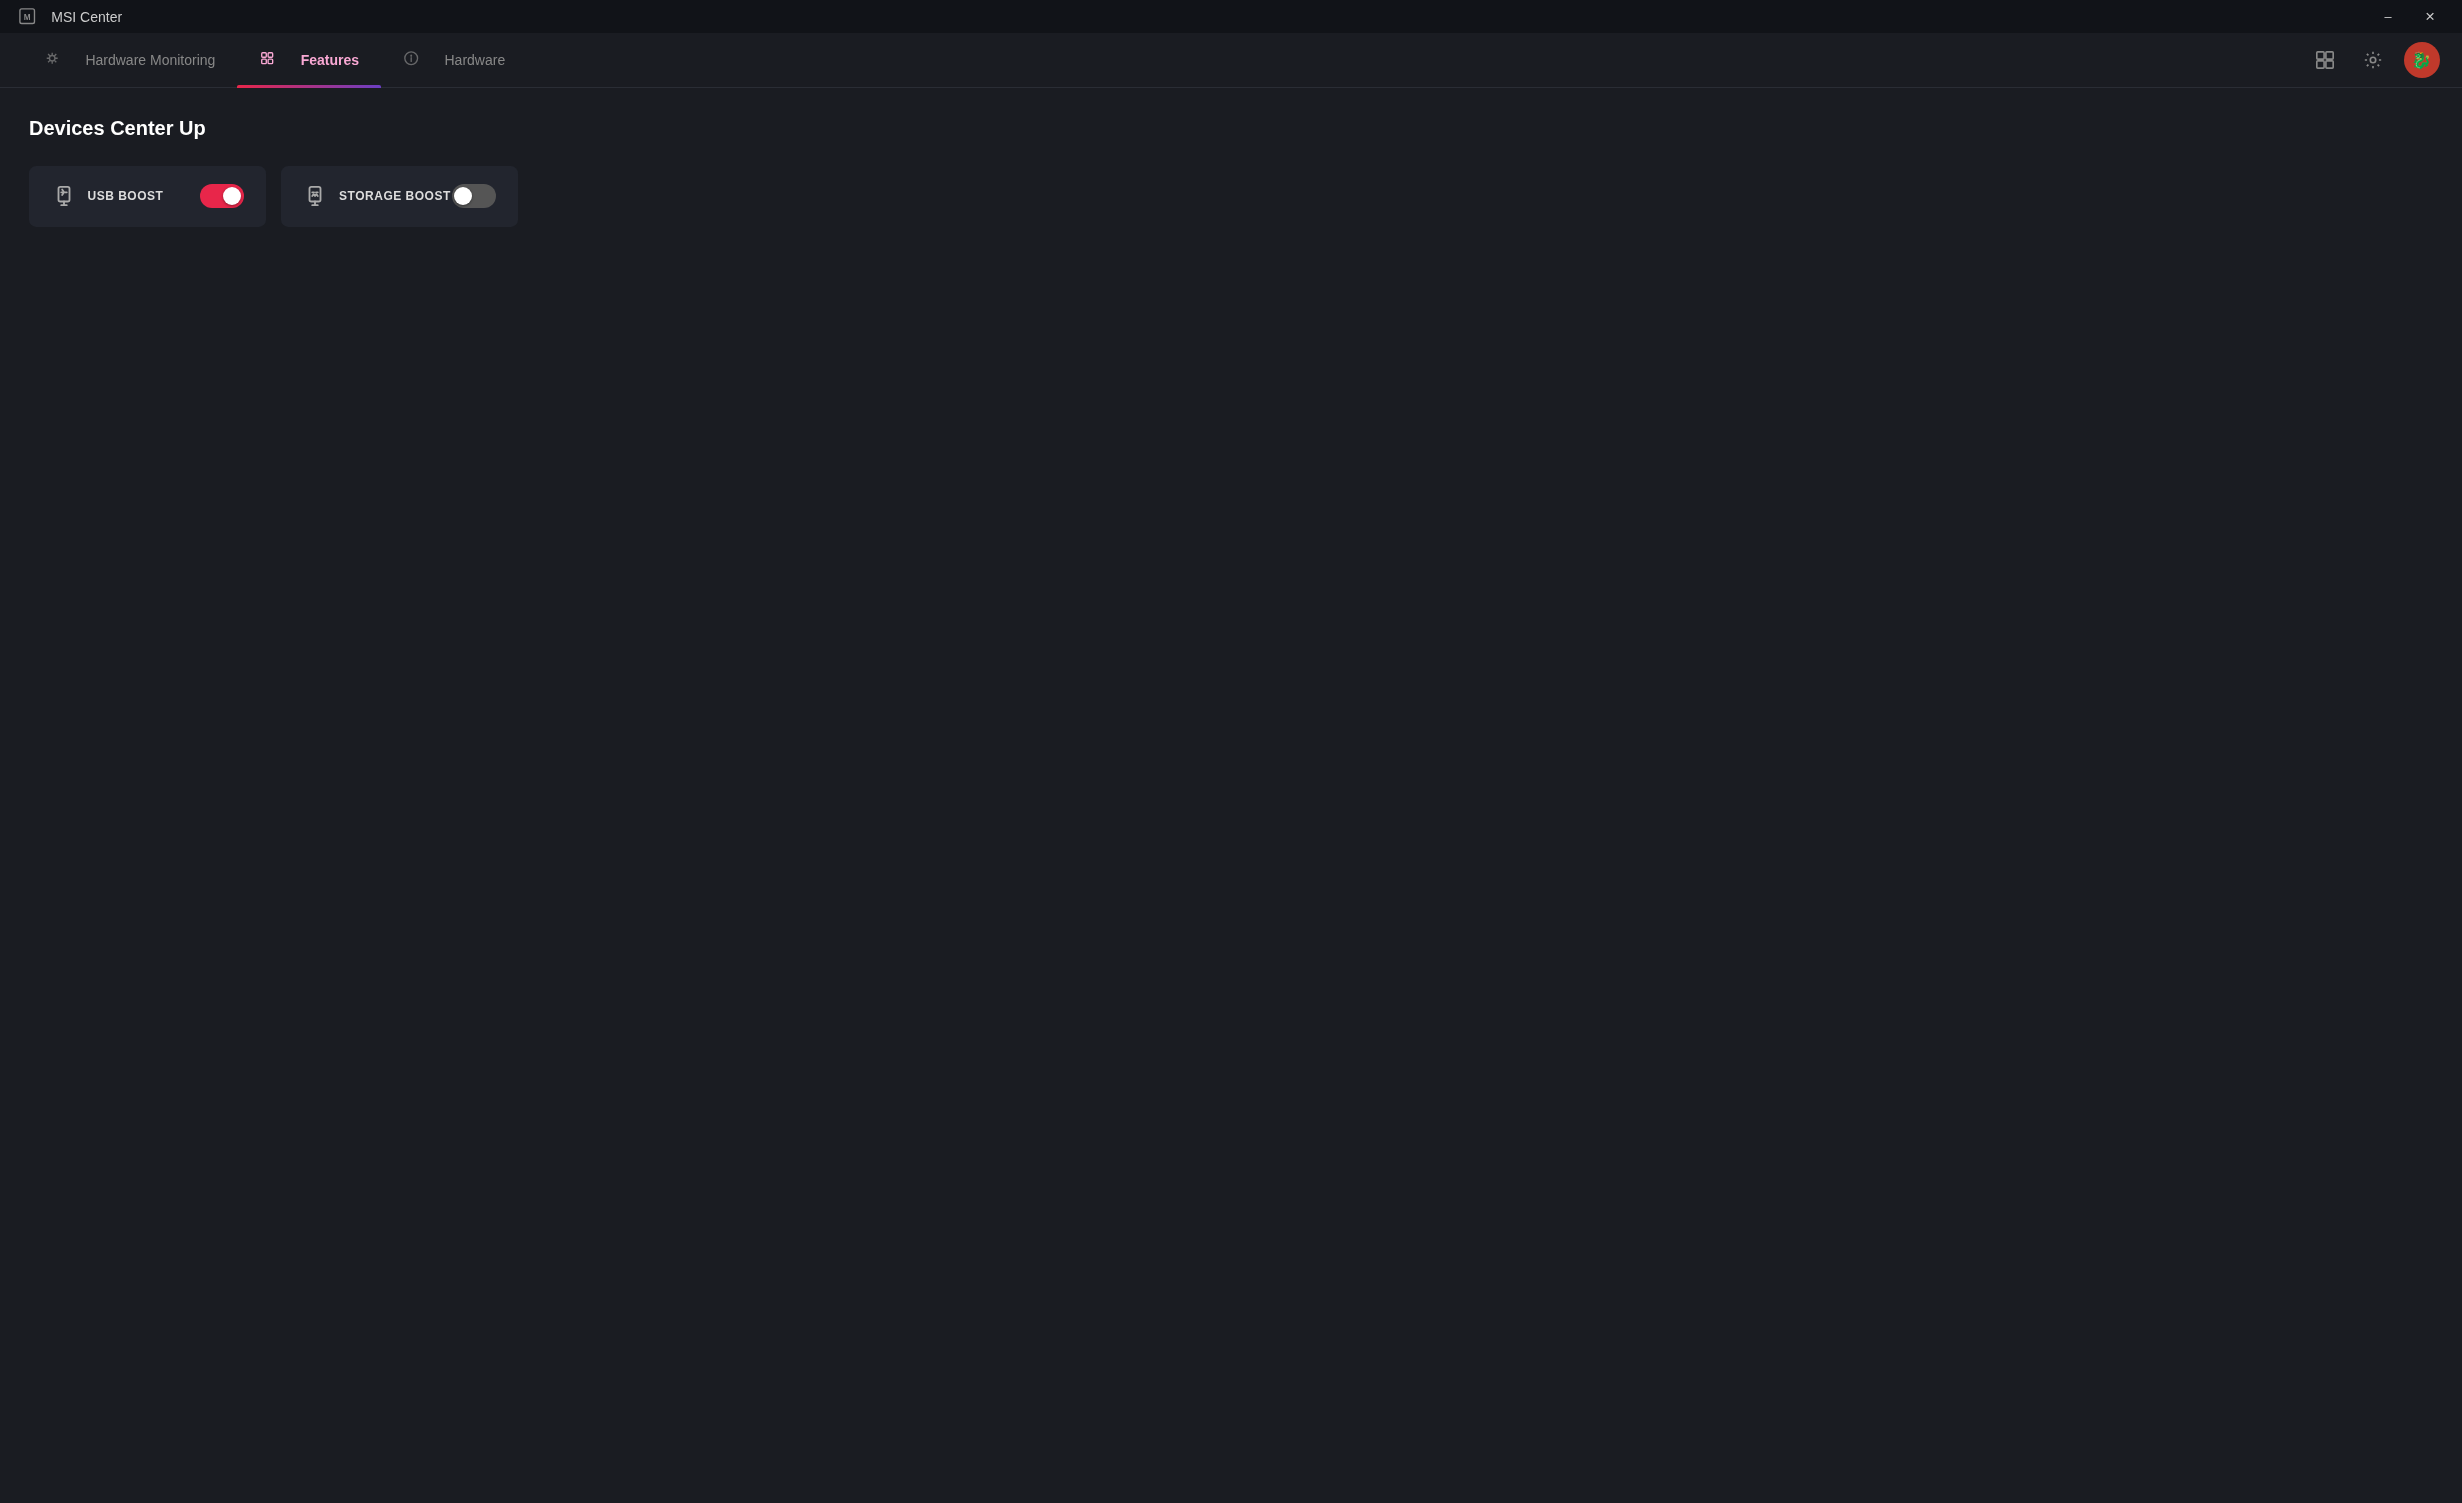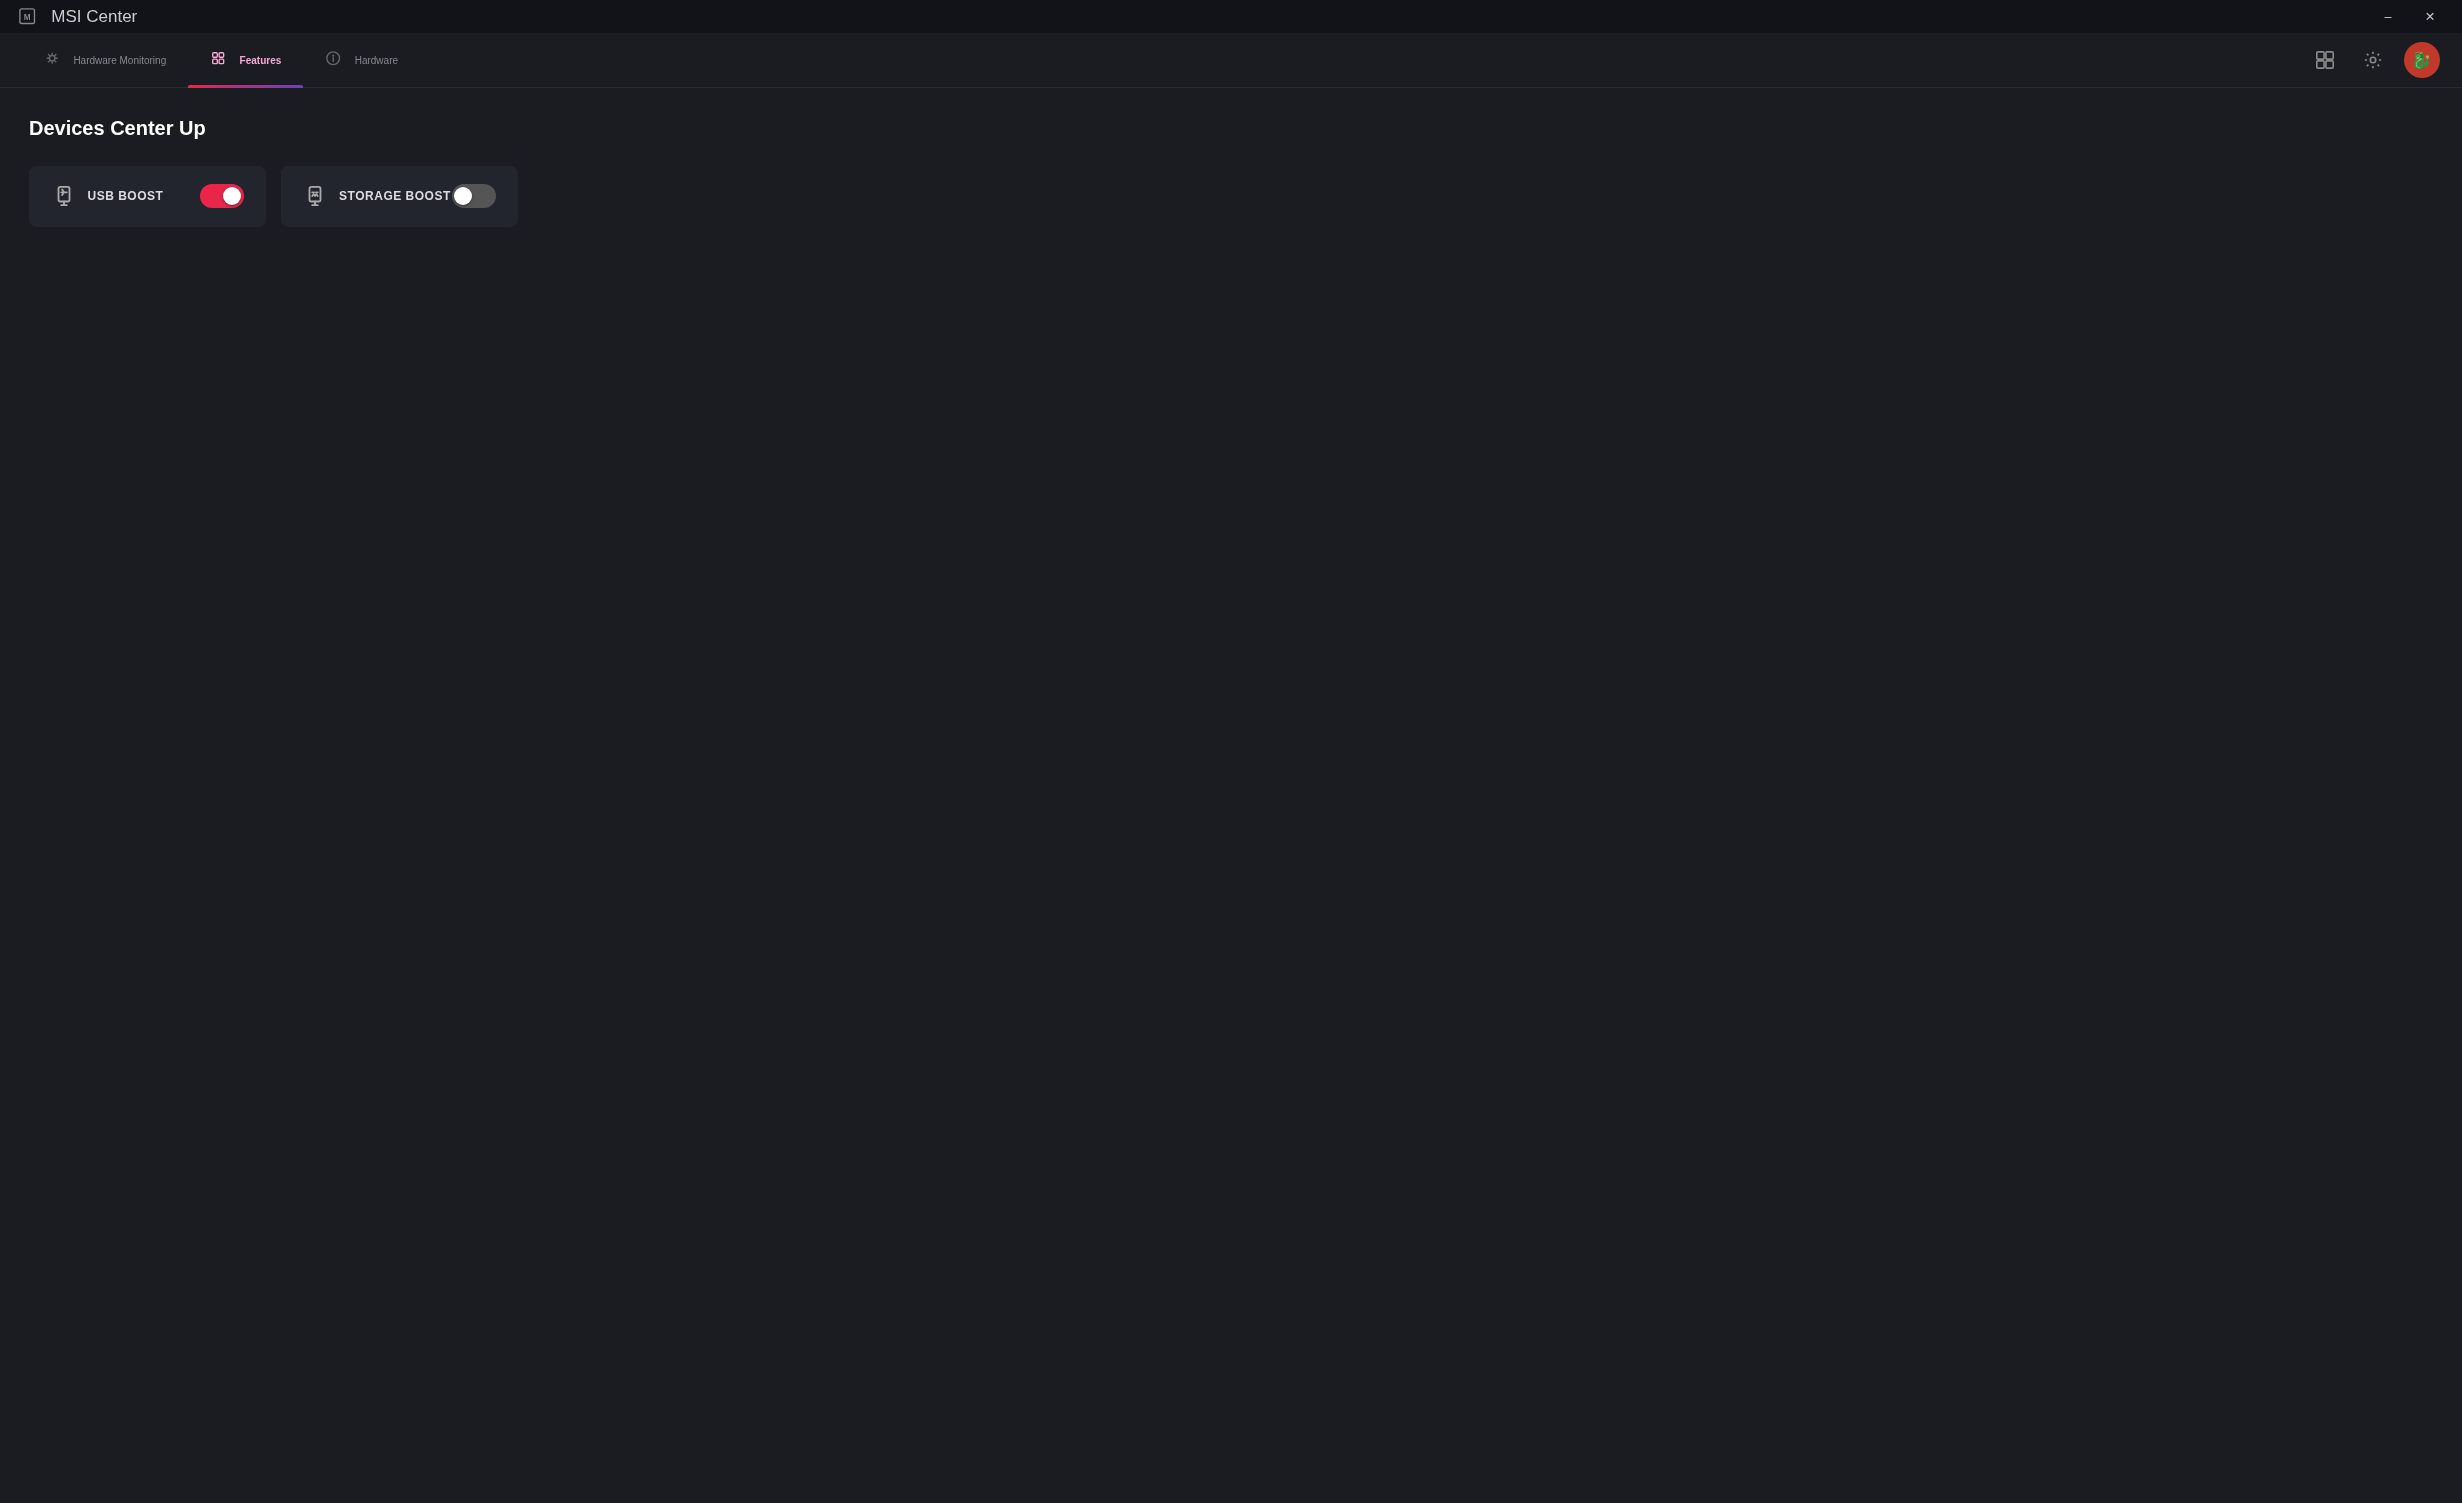--- a/index.html
+++ b/index.html
@@ -30,21 +30,21 @@
       flex-shrink: 0;
     }
 
     .title-bar-left {
       display: flex;
       align-items: center;
       gap: 7.3px;
     }
 
     .title-bar-title {
-      font-size: 17px;
+      font-size: 14px;
       color: #cccccc;
     }
 
     .title-bar-controls {
       display: flex;
       align-items: center;
       gap: 0;
     }
 
     .title-btn {
@@ -75,26 +75,26 @@
     .nav-tabs {
       display: flex;
       align-items: center;
       gap: 0;
       flex: 1;
     }
 
     .nav-tab {
       display: flex;
       align-items: center;
-      gap: 13px;
+      gap: 25px;
       padding: 0 22px;
       height: 55px;
       cursor: pointer;
       color: #888888;
-      font-size: 10px;
+      font-size: 14px;
       position: relative;
       text-decoration: none;
     }
 
     .nav-tab.active {
       color: #f9a8d4;
       font-weight: 600;
     }
 
     .nav-tab.active::after {

